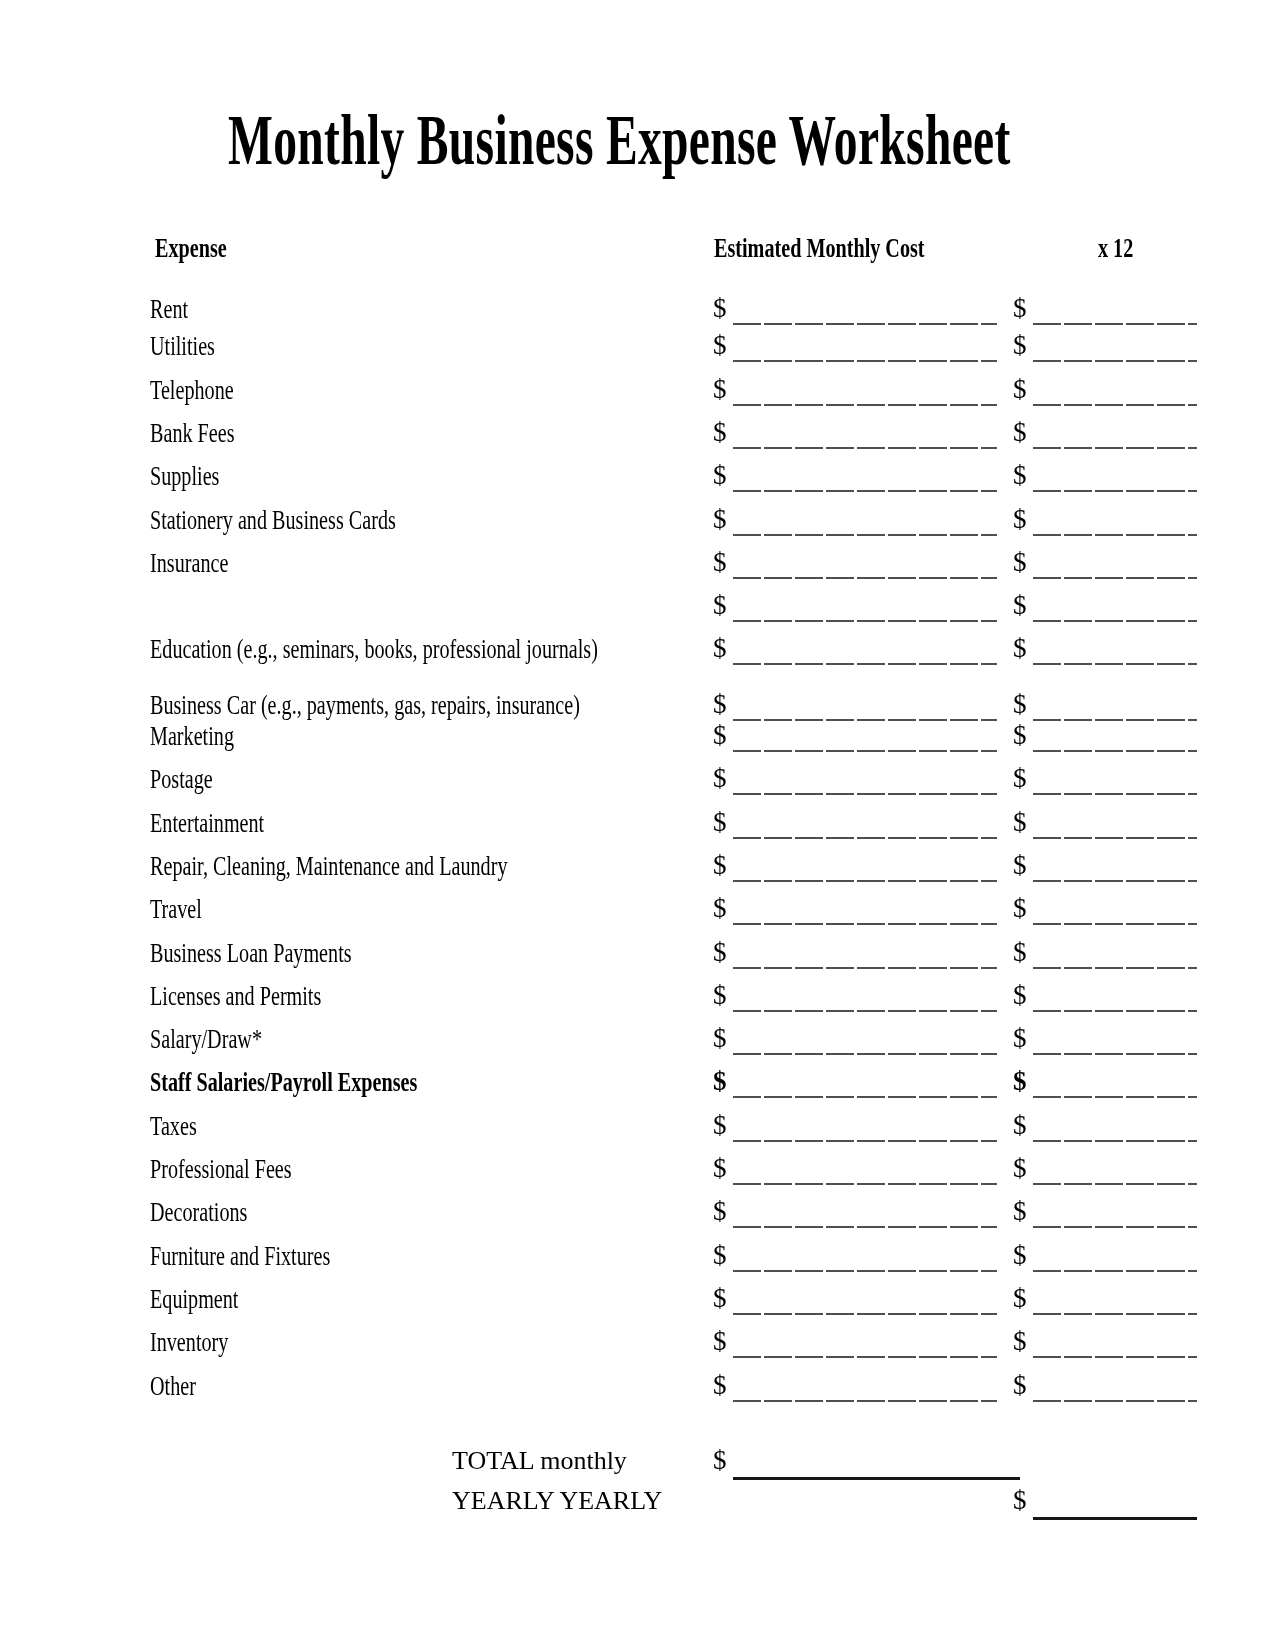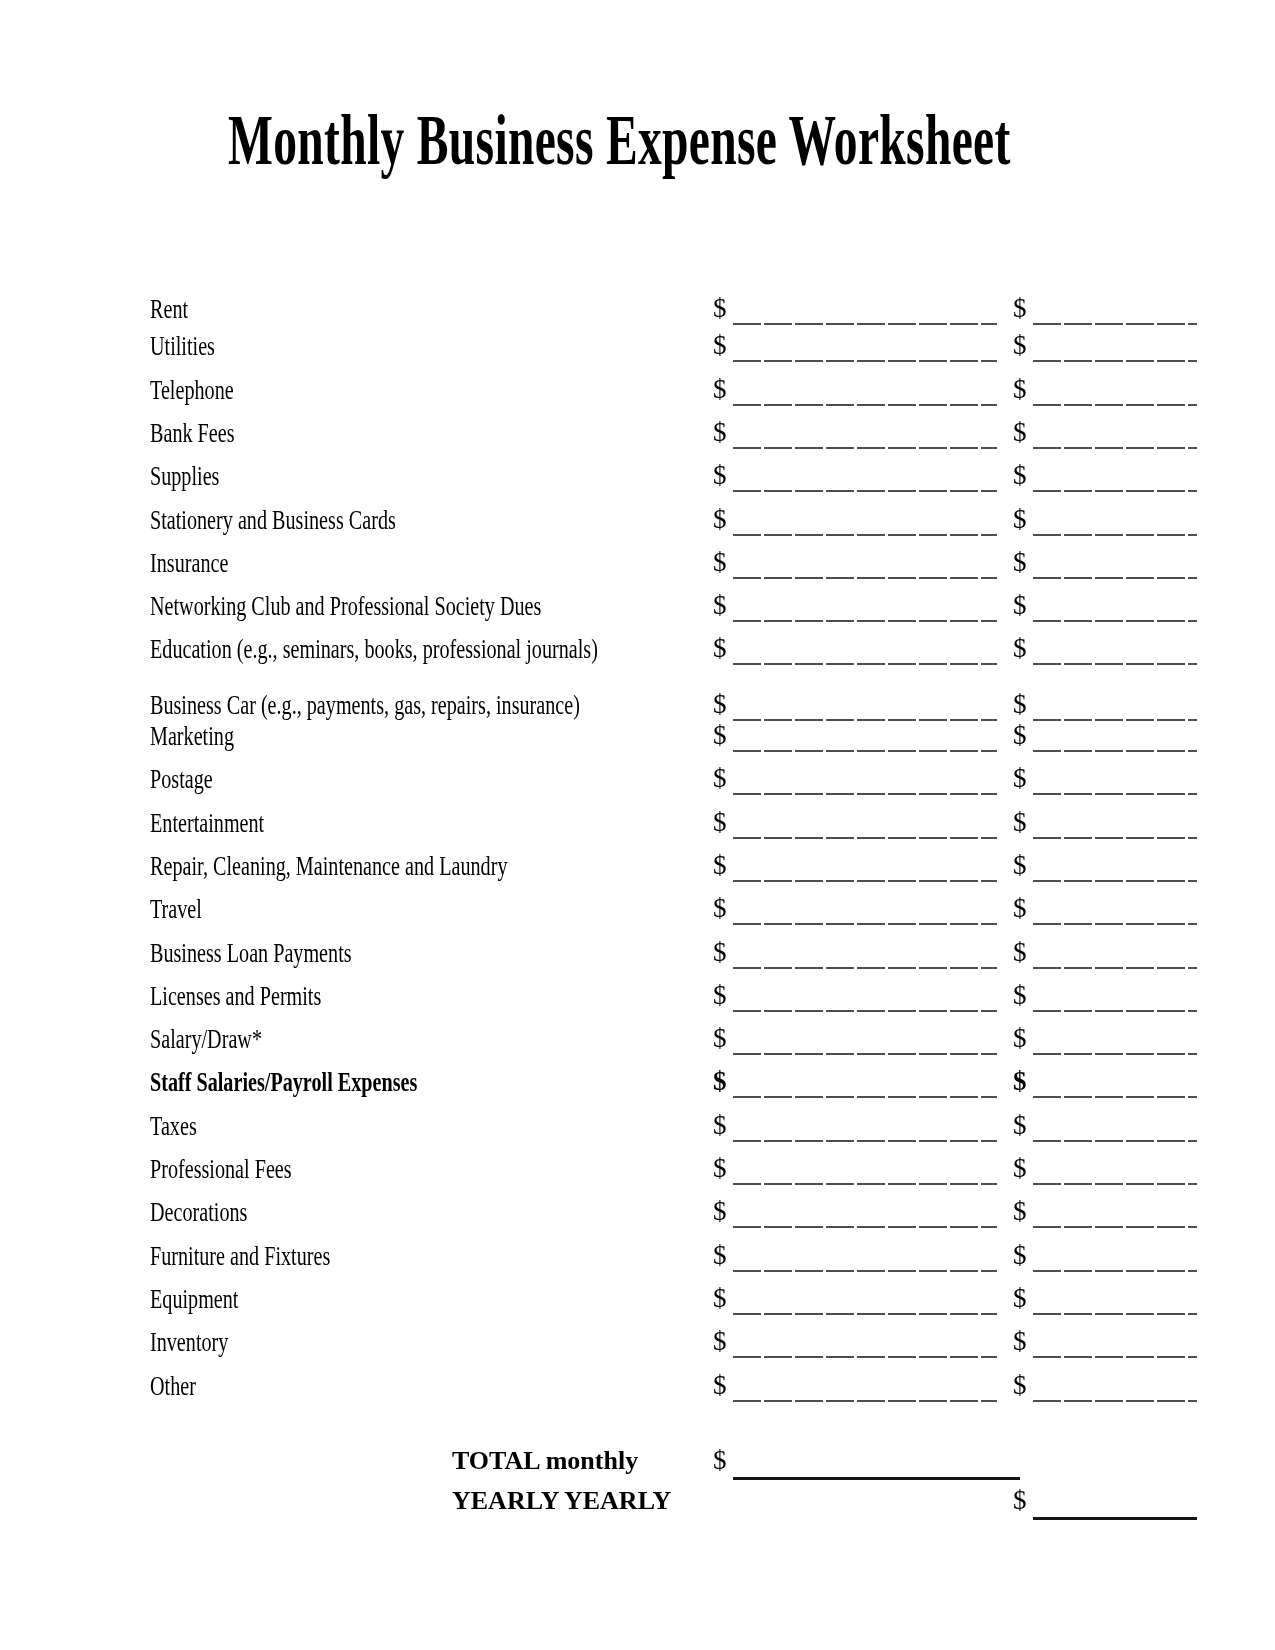--- a/index.html
+++ b/index.html
@@ -17,31 +17,36 @@
   .row{position:absolute;left:0;width:1275px;height:43.3px;}
   .lab{position:absolute;left:150px;top:0;font-size:28px;line-height:43.3px;}
   .dollar{position:absolute;top:0;font-size:27px;line-height:43.3px;}
   .fill{
     position:absolute;top:1px;height:37px;font-size:26px;line-height:34px;
     background:repeating-linear-gradient(to right,#4e4e4e 0 28px,rgba(0,0,0,0) 28px 31px) left bottom / 100% 2px no-repeat;
   }
   .fill.total{
     background:#161616;background:linear-gradient(#161616,#161616) left bottom / 100% 3px no-repeat;
   }
-  .total-label{font-size:26px;line-height:36px;font-weight:bold;}
+  .total-label{font-size:26px;line-height:36px;}
 </style>
 </head>
 <body>
 
 <div class="page">
 
   <div class="abs title" style="left:228px;top:104px;">
     <span class="cx-title">Monthly Business Expense Worksheet</span>
   </div>
 
+  <div class="abs" style="left:0;top:230px;width:1275px;height:36px;">
+    <span class="abs hdr-label" style="left:155px;top:0;"><span class="cx">Expense</span></span>
+    <span class="abs hdr-label" style="left:714px;top:0;"><span class="cx">Estimated Monthly Cost</span></span>
+    <span class="abs hdr-label" style="left:1098px;top:0;"><span class="cx">x 12</span></span>
+  </div>
 
   <div>
       <div class="row" style="top: 287px;">
         <span class="lab"><span class="cx">Rent</span></span>
         <span class="dollar" style="left:713px">$</span>
         <span class="fill" style="left:733px;width:264px"></span>
         <span class="dollar" style="left:1013px">$</span>
         <span class="fill" style="left:1033px;width:164px"></span>
       </div>
       <div class="row" style="top: 324.3px;">
@@ -80,21 +85,20 @@
         <span class="fill" style="left:1033px;width:164px"></span>
       </div>
       <div class="row" style="top: 540.8px;">
         <span class="lab"><span class="cx">Insurance</span></span>
         <span class="dollar" style="left:713px">$</span>
         <span class="fill" style="left:733px;width:264px"></span>
         <span class="dollar" style="left:1013px">$</span>
         <span class="fill" style="left:1033px;width:164px"></span>
       </div>
       <div class="row" style="top: 584.1px;">
-        <span class="lab"><span class="cx">Networking Club and Professional Society Dues</span></span>
         <span class="dollar" style="left:713px">$</span>
         <span class="fill" style="left:733px;width:264px"></span>
         <span class="dollar" style="left:1013px">$</span>
         <span class="fill" style="left:1033px;width:164px"></span>
       </div>
       <div class="row" style="top: 627.4px;">
         <span class="lab"><span class="cx">Education (e.g., seminars, books, professional journals)</span></span>
         <span class="dollar" style="left:713px">$</span>
         <span class="fill" style="left:733px;width:264px"></span>
         <span class="dollar" style="left:1013px">$</span>

